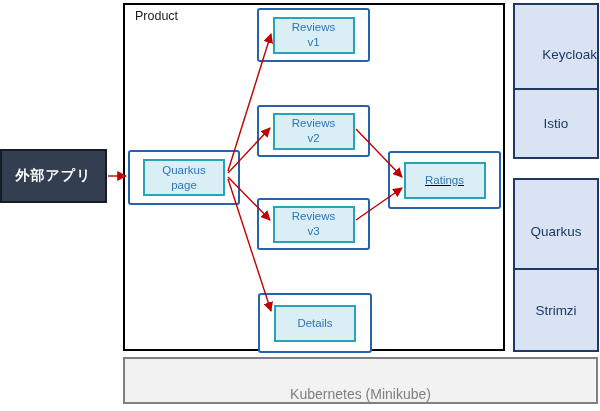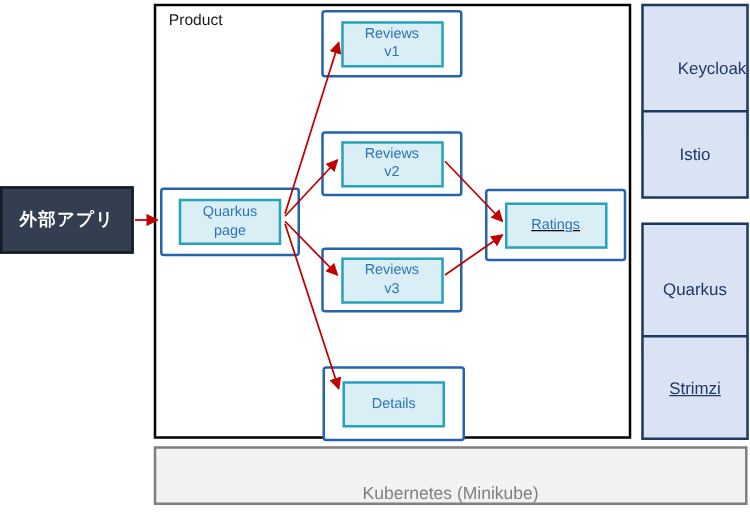--- a/index.html
+++ b/index.html
@@ -49,21 +49,21 @@
   .n-ratings{left:388px;top:151px;width:113px;height:58px;text-decoration:underline;}
   .n-details{left:258px;top:293px;width:114px;height:60px;}
 
   
   .side{position:absolute;left:513px;width:86px;background:var(--sidebar-fill);
         border:2.5px solid var(--sidebar-border);color:var(--sidebar-text);
         display:flex;align-items:center;justify-content:center;font-size:13.5px;}
   .s-keycloak{top:3px;height:103px;justify-content:flex-end;}
   .s-istio{top:88px;height:71px;}
   .s-quarkus{top:178px;height:106px;}
-  .s-strimzi{top:268px;height:84px;text-decoration:underline;}
+  .s-strimzi{top:268px;height:84px;}
 
   
   .platform{position:absolute;left:123px;top:357px;width:475px;height:47px;
             background:var(--platform-fill);border:2px solid var(--platform-border);
             color:var(--platform-text);display:flex;align-items:flex-end;justify-content:center;
             font-size:14px;}
 
   
   svg.arrows{position:absolute;left:0;top:0;width:600px;height:411px;pointer-events:none;}
   .edge{stroke:var(--arrow);stroke-width:1.4;fill:none;}

